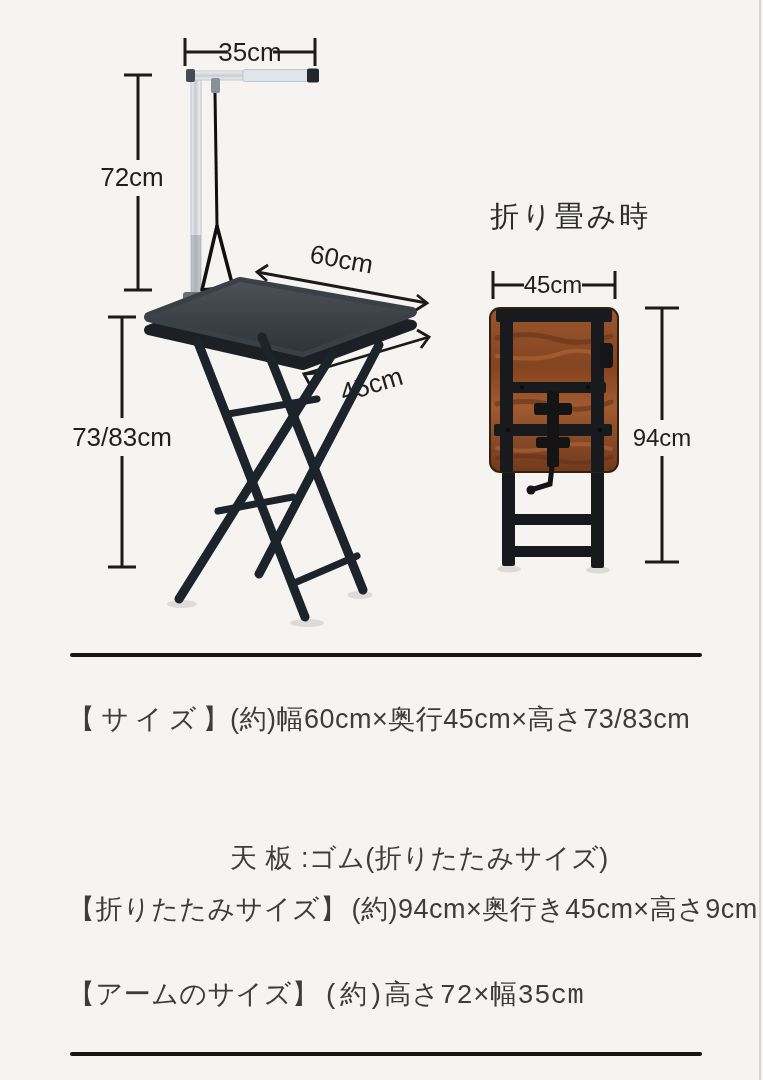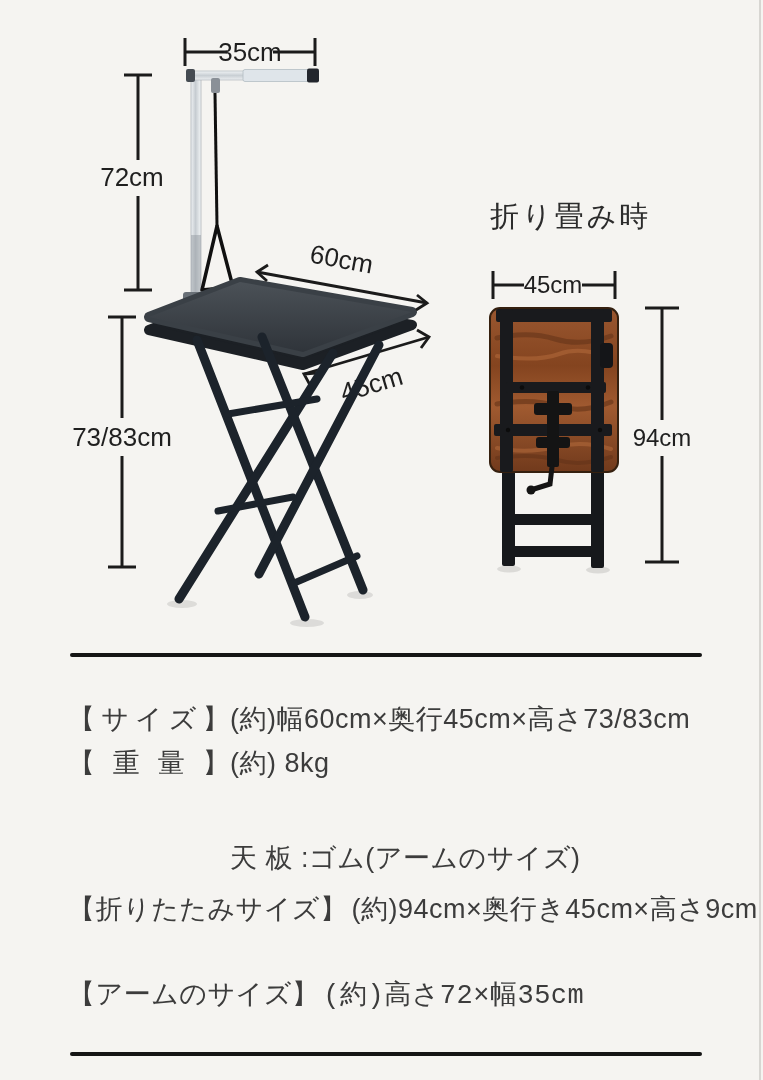--- a/index.html
+++ b/index.html
@@ -193,25 +193,22 @@
   </g>
   <text class="dim-text-sm" x="662" y="446" text-anchor="middle">94cm</text>
 </svg>
 
 <div class="divider" id="divider-top"></div>
 
 <div class="specs">
   <div class="spec-row" style="top:702px;">
     <span class="jlabel">【サイズ】</span><span class="spec-value">(約)幅60cm×奥行45cm×高さ73/83cm</span>
   </div>
-  <div class="spec-row" style="top:746px;">
-    <span class="jlabel">【重量】</span><span class="spec-value">(約) 8kg</span>
-  </div>
   <div class="spec-row indent" style="top:841px;">
-    <span class="spec-value">天 板 :ゴム(アームのサイズ)</span>
+    <span class="spec-value">天 板 :ゴム(折りたたみサイズ)</span>
   </div>
   <div class="spec-row" style="top:892px;">
     <span class="plabel">【折りたたみサイズ】</span><span class="spec-value">(約)94cm×奥行き45cm×高さ9cm</span>
   </div>
   <div class="spec-row" style="top:979px;font-family:Liberation Mono, monospace;">
     <span class="plabel">【アームのサイズ】</span><span class="spec-value">(約)高さ72×幅35cm</span>
   </div>
 </div>
 
 <div class="divider" id="divider-bottom"></div>

